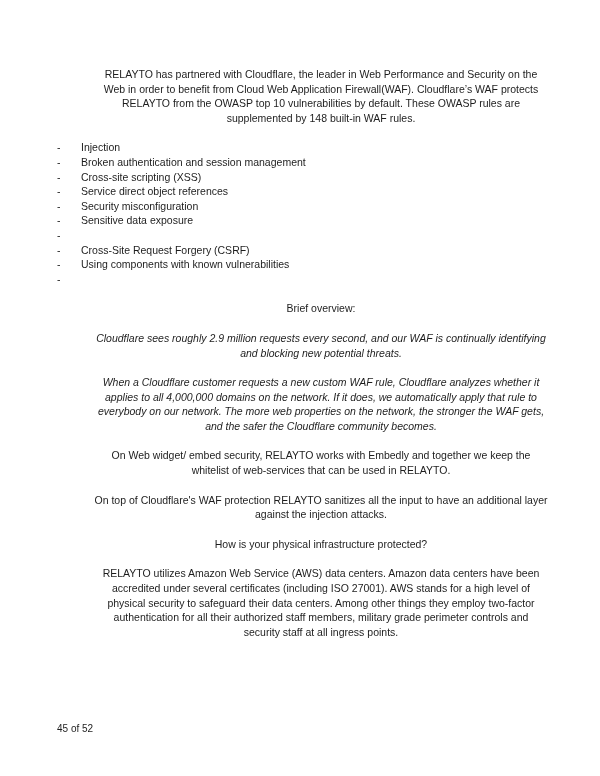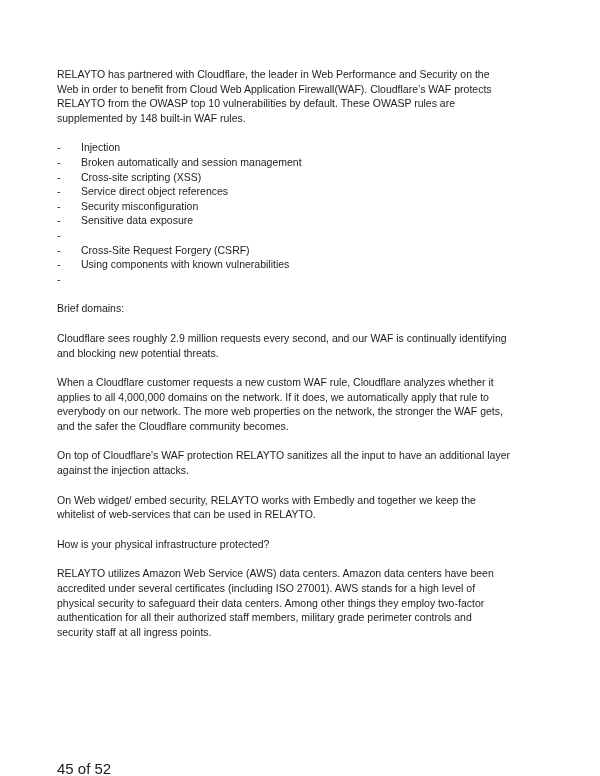--- a/index.html
+++ b/index.html
@@ -20,31 +20,32 @@
     position: absolute;
     left: 57px;
     top: 67px;
     width: 528px;
     font-size: 10.5px;
     line-height: 14.6px;
   }
   .doc p {
     margin: 0 0 15px 0;
     white-space: pre-line;
+    text-align: center;
   }
-  .it { }
+  .it { font-style: italic; }
   .bold { font-weight: normal; }
   .list { margin: 0 0 15px 0; }
   .li { display: flex; }
   .dash { flex: 0 0 24px; width: 24px; }
   .footer {
     position: absolute;
     left: 57px;
-    top: 762px;
-    font-size: 15px;
+    top: 722px;
+    font-size: 10px;
     line-height: 14.6px;
     color: #1d1d1d;
   }
 </style>
 </head>
 <body>
 
 <div class="page">
   <div class="doc">
 
@@ -53,21 +54,21 @@
 RELAYTO from the OWASP top 10 vulnerabilities by default. These OWASP rules are
 supplemented by 148 built-in WAF rules.</p>
 
     <div class="list">
       <div class="li">
           <span class="dash">-</span>
           <span>Injection</span>
         </div>
       <div class="li">
           <span class="dash">-</span>
-          <span>Broken automatically and session management</span>
+          <span>Broken authentication and session management</span>
         </div>
       <div class="li">
           <span class="dash">-</span>
           <span>Cross-site scripting (XSS)</span>
         </div>
       <div class="li">
           <span class="dash">-</span>
           <span>Service direct object references</span>
         </div>
       <div class="li">
@@ -87,35 +88,35 @@
         </div>
       <div class="li">
           <span class="dash">-</span>
           <span>Using components with known vulnerabilities</span>
         </div>
       <div class="li">
           <span class="dash">-</span>
         </div>
     </div>
 
-    <p>Brief domains:</p>
+    <p>Brief overview:</p>
 
     <p class="it">Cloudflare sees roughly 2.9 million requests every second, and our WAF is continually identifying
 and blocking new potential threats.</p>
 
     <p class="it">When a Cloudflare customer requests a new custom WAF rule, Cloudflare analyzes whether it
 applies to all 4,000,000 domains on the network. If it does, we automatically apply that rule to
 everybody on our network. The more web properties on the network, the stronger the WAF gets,
 and the safer the Cloudflare community becomes.</p>
 
+    <p>On Web widget/ embed security, RELAYTO works with Embedly and together we keep the
+whitelist of web-services that can be used in RELAYTO.</p>
+
     <p>On top of Cloudflare's WAF protection RELAYTO sanitizes all the input to have an additional layer
 against the injection attacks.</p>
-
-    <p>On Web widget/ embed security, RELAYTO works with Embedly and together we keep the
-whitelist of web-services that can be used in RELAYTO.</p>
 
 
     <p class="bold">How is your physical infrastructure protected?</p>
 
     <p>RELAYTO utilizes Amazon Web Service (AWS) data centers. Amazon data centers have been
 accredited under several certificates (including ISO 27001). AWS stands for a high level of
 physical security to safeguard their data centers. Among other things they employ two-factor
 authentication for all their authorized staff members, military grade perimeter controls and
 security staff at all ingress points.</p>
 

